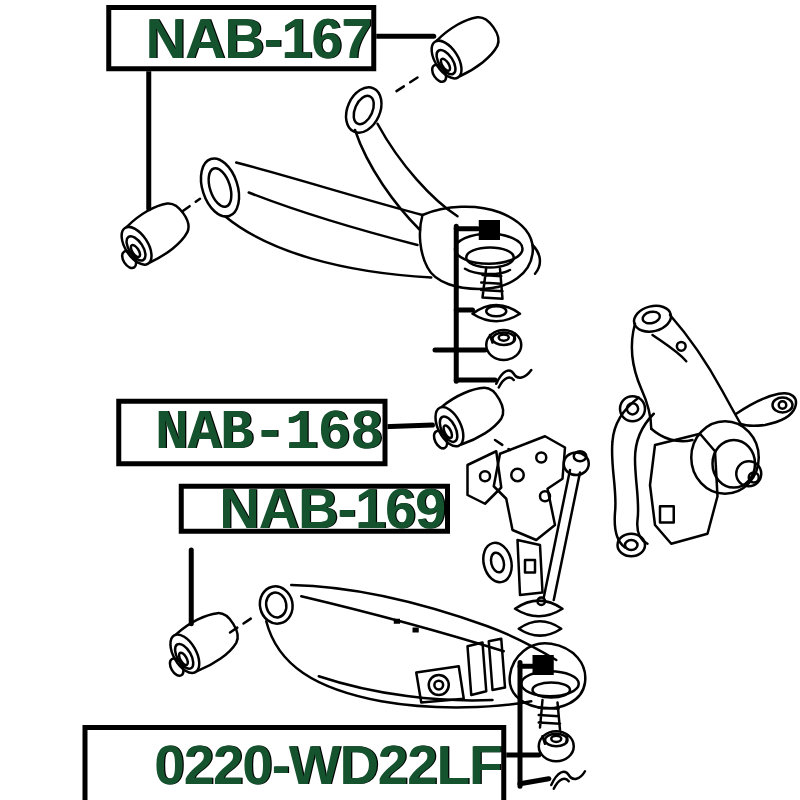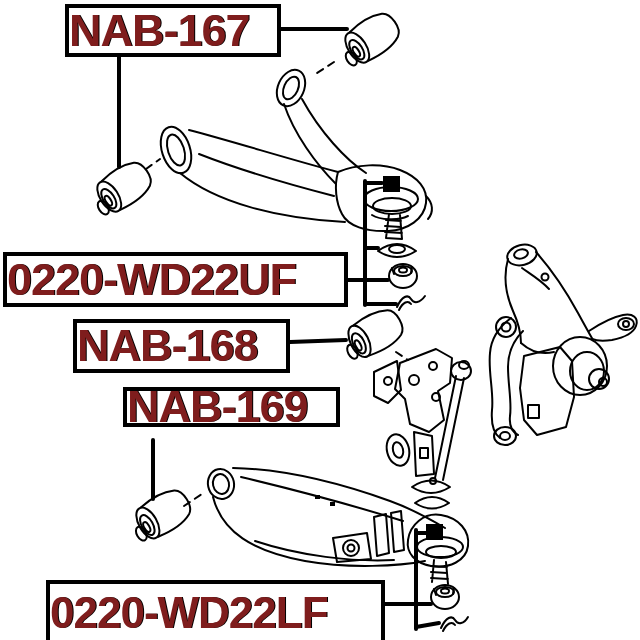--- a/index.html
+++ b/index.html
@@ -3,26 +3,26 @@
 <meta charset="utf-8">
 <style>
   html,body{margin:0;padding:0;background:#fff;}
   .canvas{position:relative;width:640px;height:640px;background:#fff;overflow:hidden;}
   .canvas svg{position:absolute;left:0;top:0;}
   #art *{fill:none;stroke:#000;stroke-width:2;stroke-linecap:round;stroke-linejoin:round;}
   #art .leader{stroke-width:4;}
   #art .dash{stroke-dasharray:7 6;}
   #art .solid{fill:#000;stroke:none;}
   .label{position:absolute;box-sizing:border-box;border:4px solid #000;background:#fff;
-         display:flex;align-items:center;justify-content:flex-start;color:#7f1d1d;white-space:nowrap;
-         font-family:"Liberation Sans",sans-serif;font-weight:bold;}
+         display:flex;align-items:center;justify-content:flex-end;color:#14532d;white-space:nowrap;
+         font-family:"Liberation Sans",sans-serif;font-weight:bold;margin-left:20px;}
   .label span{text-shadow:1px 0 0 #000;letter-spacing:-1px;}
   .lbl-nab167{left:65px;top:4px;width:216px;height:53px;font-size:45px;}
   .lbl-uf{left:3px;top:252px;width:345px;height:55px;font-size:45px;}
-  .lbl-nab168{left:73px;top:319px;width:217px;height:54px;font-size:45px;}
+  .lbl-nab168{left:73px;top:319px;width:217px;height:54px;font-size:45px;font-family:Liberation Mono, monospace;}
   .lbl-nab169{left:123px;top:387px;width:217px;height:40px;font-size:45px;}
   .lbl-lf{left:46px;top:580px;width:339px;height:66px;font-size:44px;}
 </style>
 </head>
 <body>
 
 <div class="canvas">
 
   <svg id="art" width="640" height="640" viewBox="0 0 640 640">
 
@@ -177,23 +177,20 @@
       <line class="leader" x1="416" y1="530" x2="416" y2="629"></line>
       <line class="leader" x1="416" y1="533" x2="426" y2="533"></line>
       <line class="leader" x1="385" y1="604" x2="431" y2="604"></line>
       <line class="leader" x1="416" y1="627" x2="439" y2="623"></line>
     </g>
   </svg>
 
   <div class="label lbl-nab167">
     <span>NAB-167</span>
   </div>
-  <div class="label lbl-uf">
-    <span>0220-WD22UF</span>
-  </div>
   <div class="label lbl-nab168">
     <span>NAB-168</span>
   </div>
   <div class="label lbl-nab169">
     <span>NAB-169</span>
   </div>
   <div class="label lbl-lf">
     <span>0220-WD22LF</span>
   </div>
 

